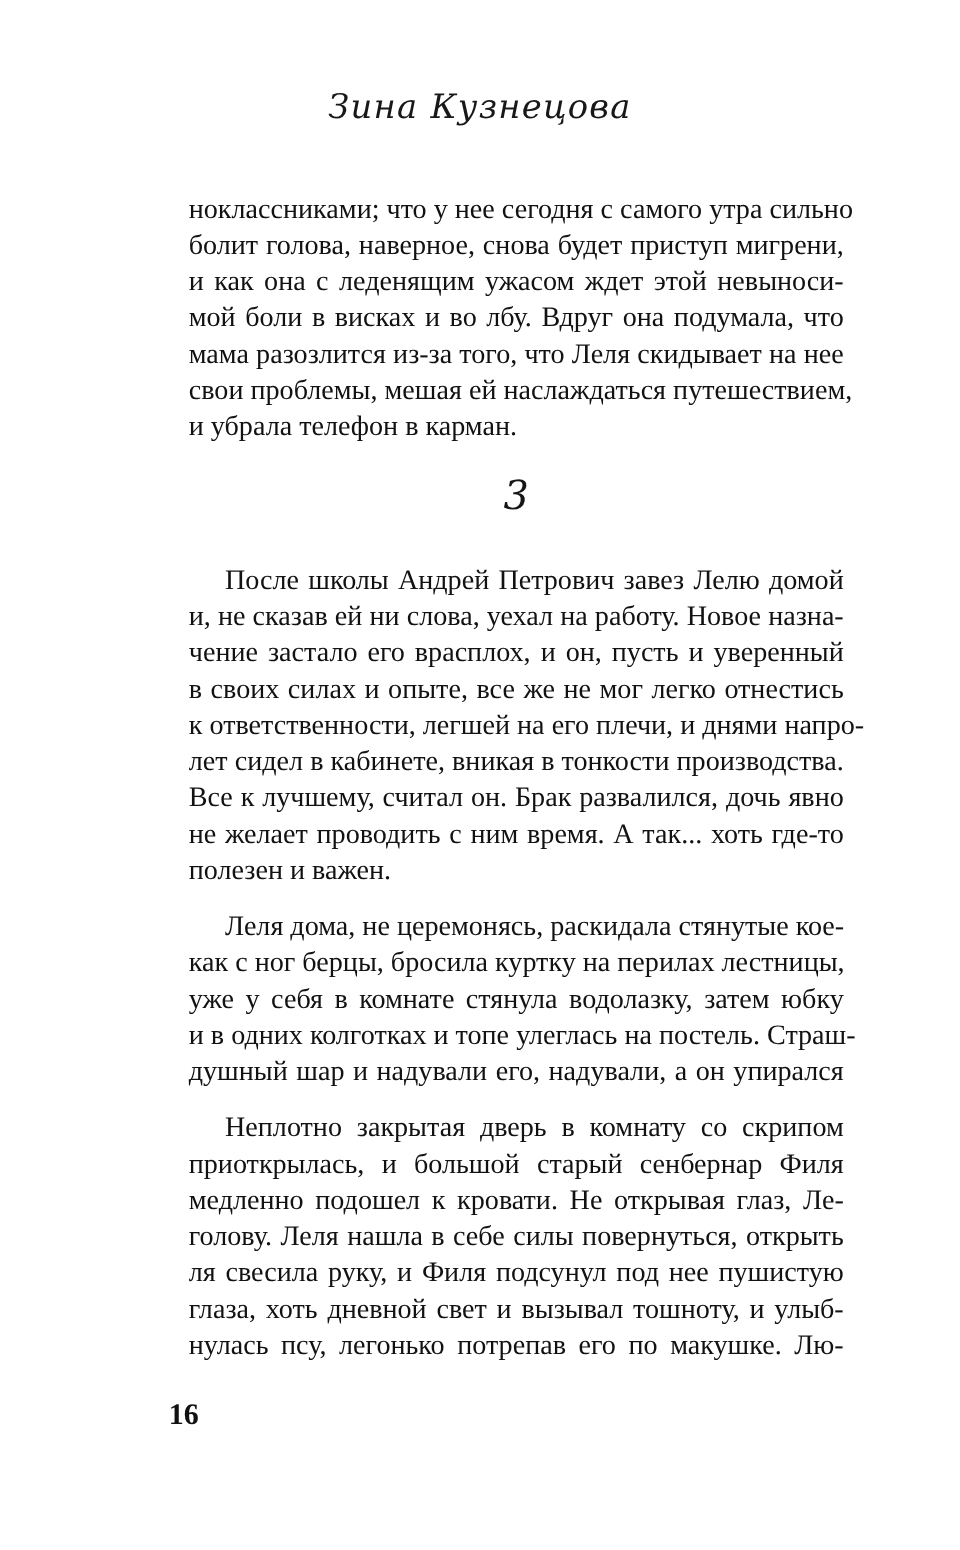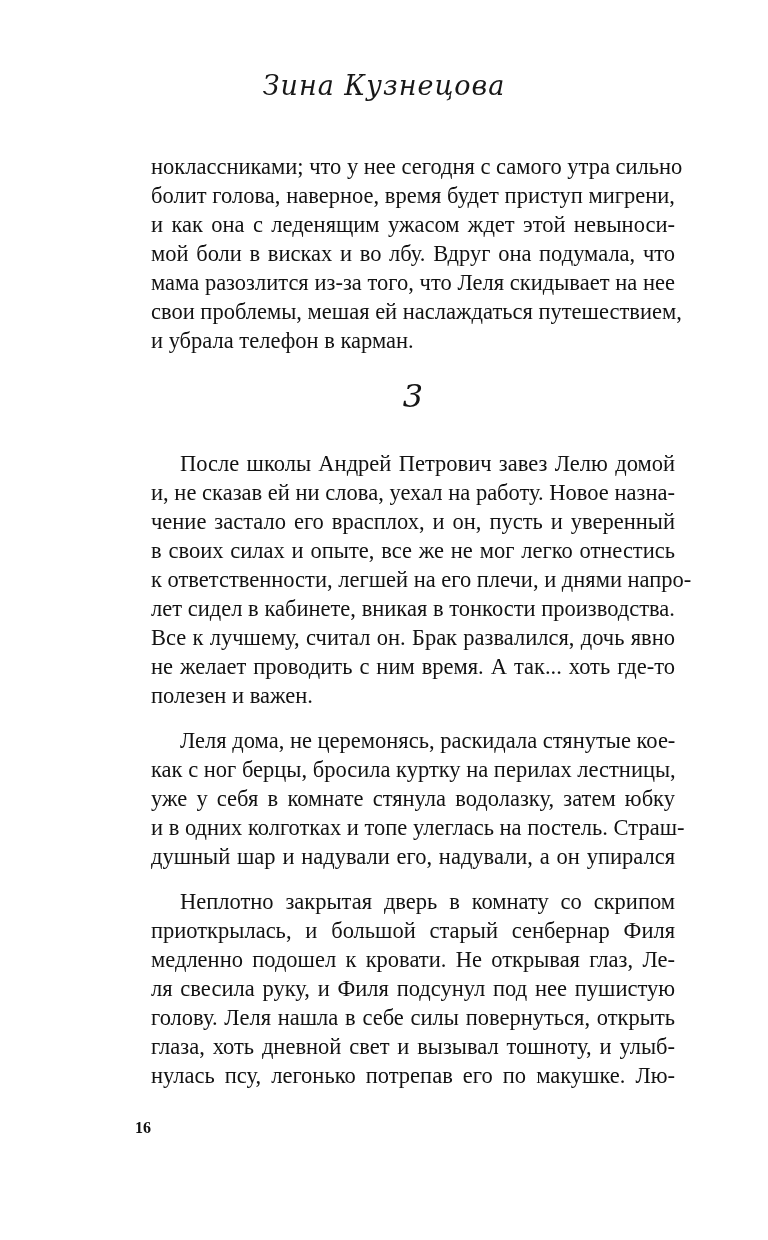--- a/index.html
+++ b/index.html
@@ -61,34 +61,34 @@
     line-height: 42px;
     margin-top: 20px;
     margin-bottom: 32px;
     color: #161616;
   }
   .page-number {
     position: absolute;
     left: 135px;
     top: 1119px;
     font-weight: bold;
-    font-size: 16px;
+    font-size: 24px;
     color: #111111;
   }
 </style>
 </head>
 <body>
 
 <div class="page">
   <div class="running-header">Зина Кузнецова</div>
 
   <div class="text-body">
       <div class="paragraph">
         <div class="line">ноклассниками; что у нее сегодня с самого утра сильно</div>
-        <div class="line">болит голова, наверное, время будет приступ мигрени,</div>
+        <div class="line">болит голова, наверное, снова будет приступ мигрени,</div>
         <div class="line">и как она с леденящим ужасом ждет этой невыноси-</div>
         <div class="line">мой боли в висках и во лбу. Вдруг она подумала, что</div>
         <div class="line">мама разозлится из-за того, что Леля скидывает на нее</div>
         <div class="line">свои проблемы, мешая ей наслаждаться путешествием,</div>
         <div class="line endline">и убрала телефон в карман.</div>
       </div>
       <div class="chapter-heading">3</div>
       <div class="paragraph">
         <div class="line indent">После школы Андрей Петрович завез Лелю домой</div>
         <div class="line">и, не сказав ей ни слова, уехал на работу. Новое назна-</div>
@@ -104,21 +104,21 @@
         <div class="line indent">Леля дома, не церемонясь, раскидала стянутые кое-</div>
         <div class="line">как с ног берцы, бросила куртку на перилах лестницы,</div>
         <div class="line">уже у себя в комнате стянула водолазку, затем юбку</div>
         <div class="line">и в одних колготках и топе улеглась на постель. Страш-</div>
         <div class="line">душный шар и надували его, надували, а он упирался</div>
       </div>
       <div class="paragraph">
         <div class="line indent">Неплотно закрытая дверь в комнату со скрипом</div>
         <div class="line">приоткрылась, и большой старый сенбернар Филя</div>
         <div class="line">медленно подошел к кровати. Не открывая глаз, Ле-</div>
+        <div class="line">голову. Леля нашла в себе силы повернуться, открыть</div>
         <div class="line">ля свесила руку, и Филя подсунул под нее пушистую</div>
-        <div class="line">голову. Леля нашла в себе силы повернуться, открыть</div>
         <div class="line">глаза, хоть дневной свет и вызывал тошноту, и улыб-</div>
         <div class="line">нулась псу, легонько потрепав его по макушке. Лю-</div>
       </div>
     </div>
 
   <div class="page-number">16</div>
 </div>
 
 </body></html>

